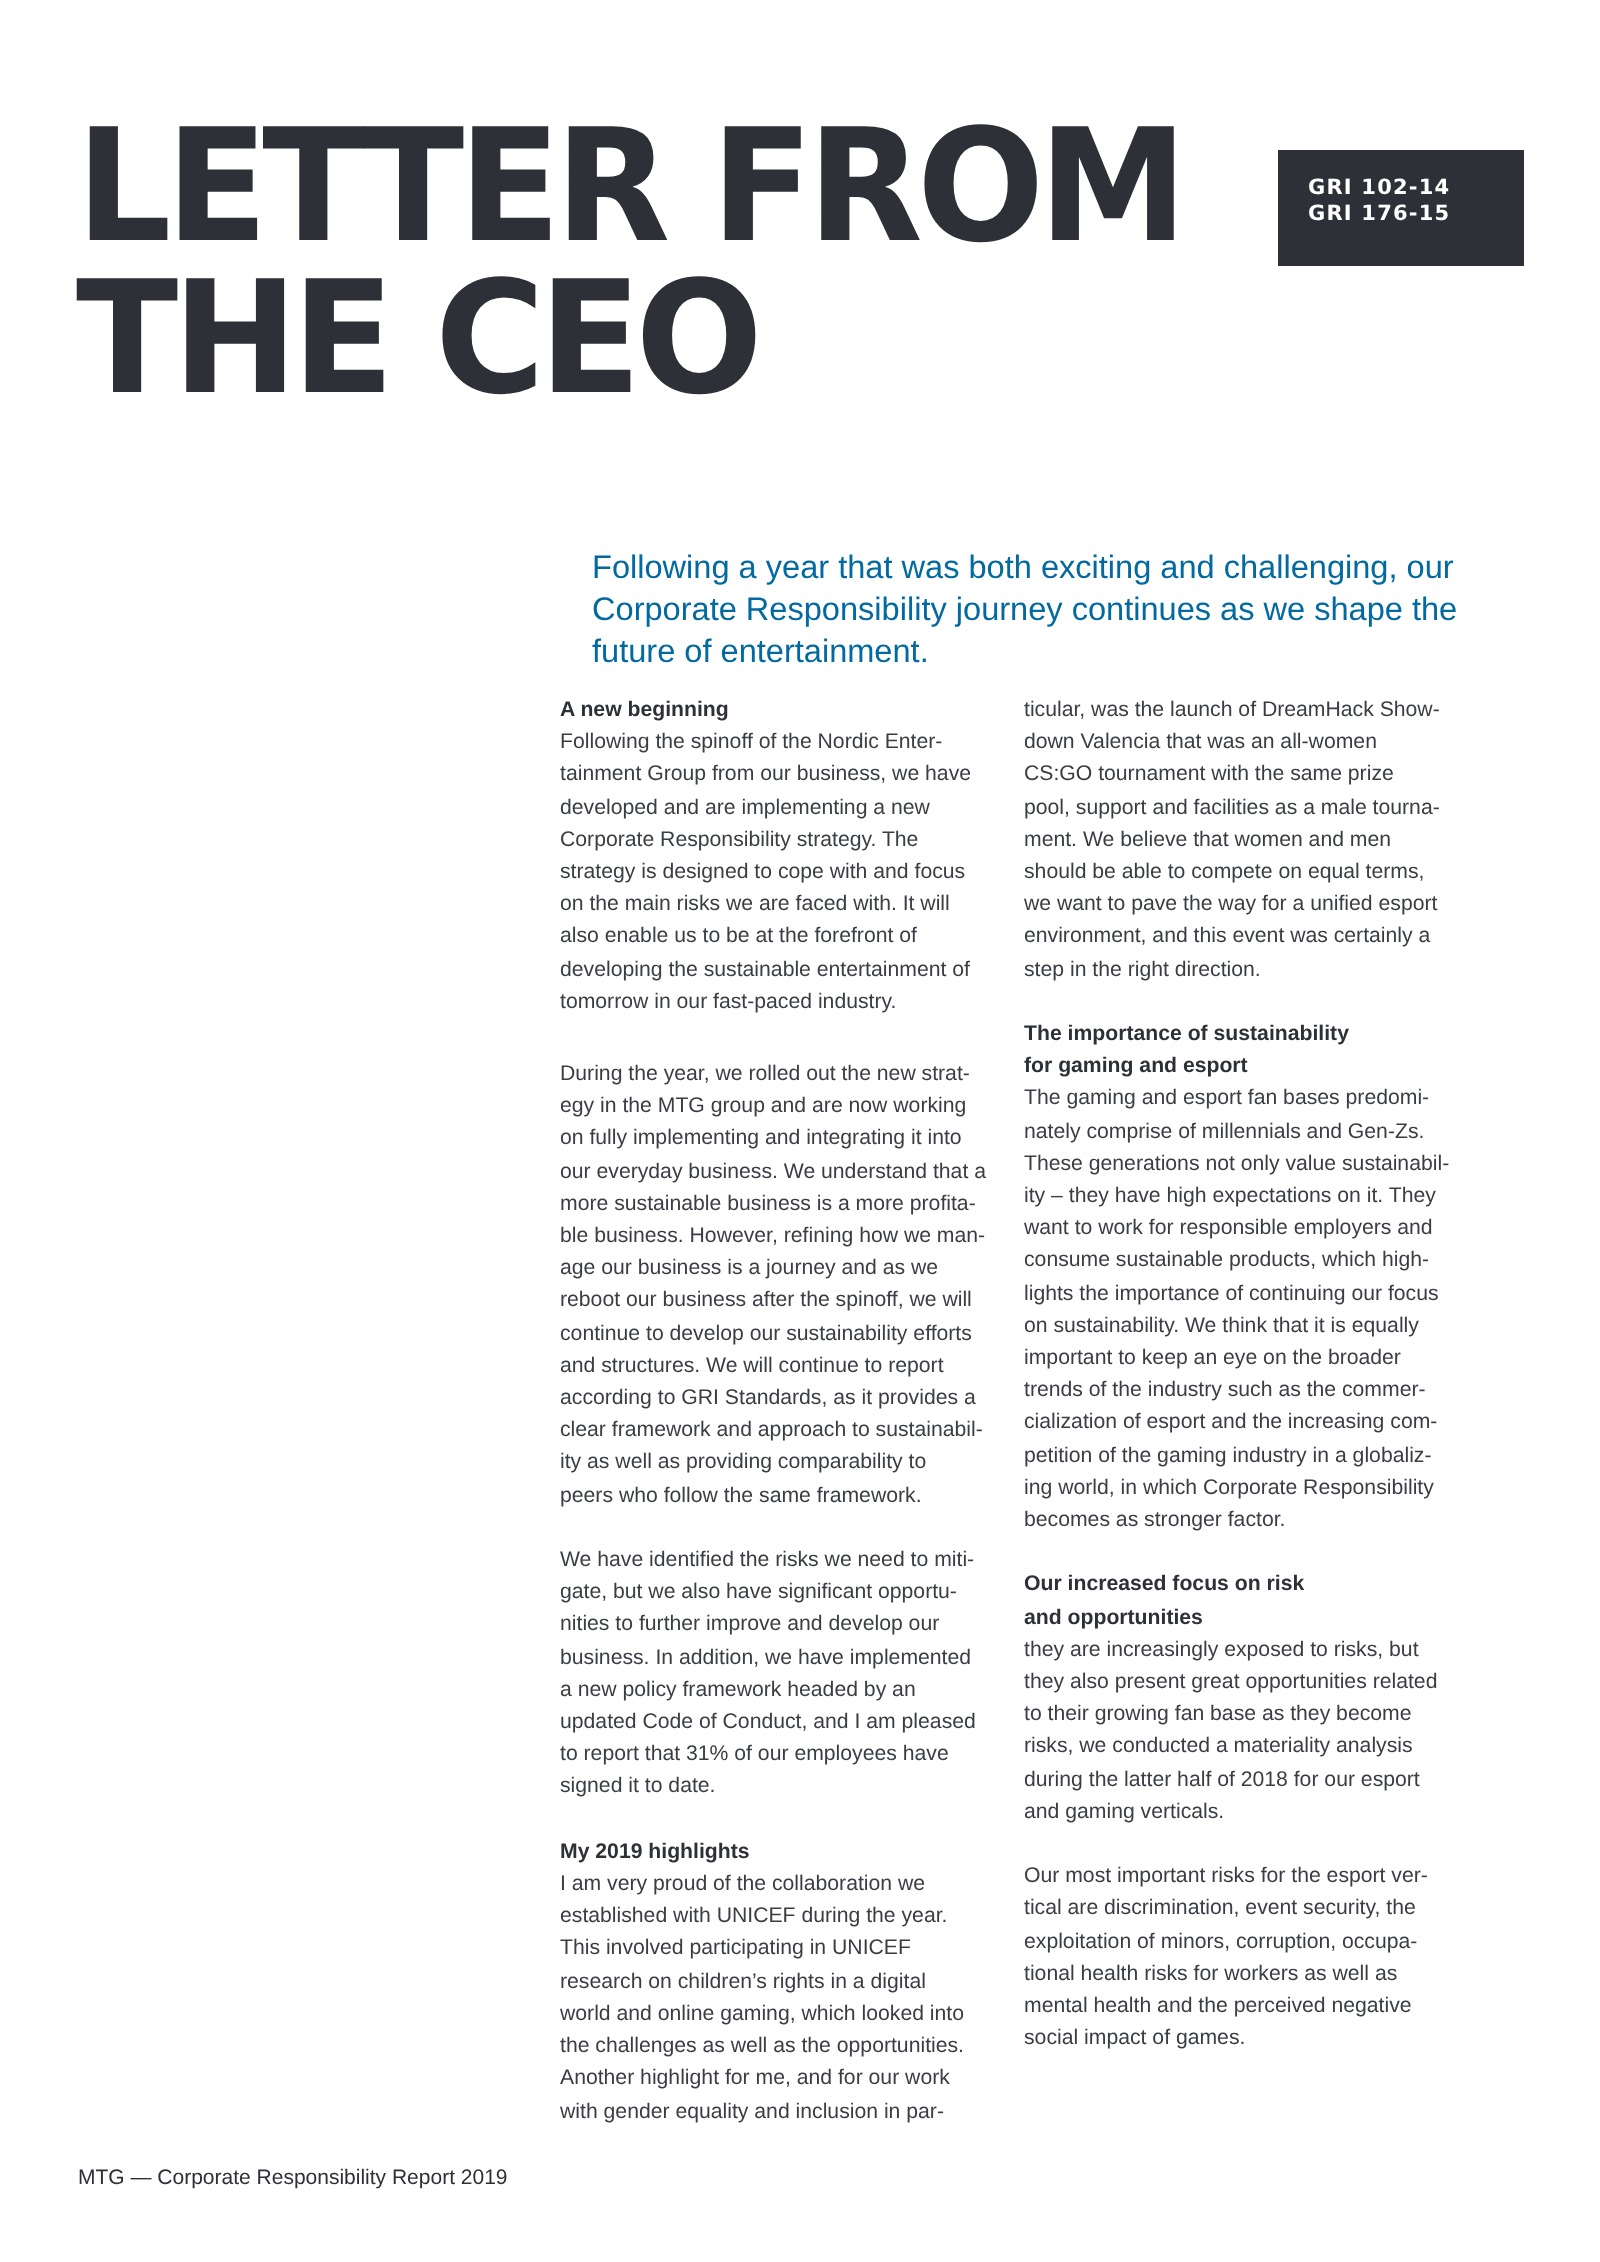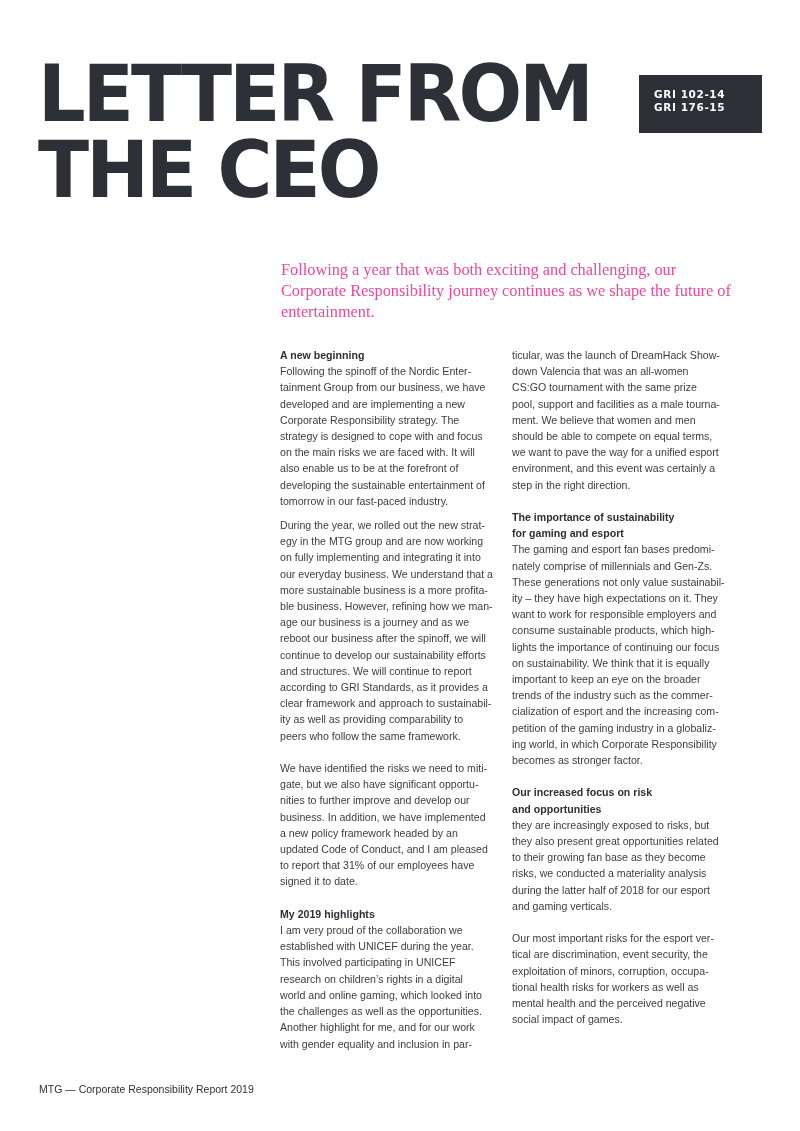--- a/index.html
+++ b/index.html
@@ -16,22 +16,22 @@
     .title span { display: block; }
     .gri-box {
       position: absolute; left: 607px; top: 75px; width: 123px; height: 58px;
       background: #2d3037; box-sizing: border-box; padding: 13px 0 0 15px; margin-left: 32px;
     }
     .gri-box span {
       display: block; color: #ffffff; font-family: "DejaVu Sans", sans-serif;
       font-weight: bold; font-size: 10.5px; line-height: 13px; letter-spacing: 0.6px;
     }
     .lead {
-      position: absolute; left: 280px; top: 258px; width: 460px; margin: 1px;
-      font-size: 16.3px; line-height: 21px; color: #ec4899; font-family: Liberation Serif, serif;
+      position: absolute; left: 280px; top: 258px; width: 460px; margin: 16px;
+      font-size: 16.3px; line-height: 21px; color: #0369a1;
     }
     .col {
       position: absolute; top: 347px; font-size: 10.6px; line-height: 16.2px;
       color: #3a3d44;
     }
     .col-left { left: 280px; width: 222px; }
     .col-right { left: 512px; width: 252px; }
     .col p { margin: 0 0 16.2px 0; }
     .col p.tight { margin-bottom: 0; }
     .col .h { display: block; font-weight: bold; color: #2d3037; }
@@ -61,21 +61,21 @@
     <span class="ln">Following the spinoff of the Nordic Enter-</span>
     <span class="ln">tainment Group from our business, we have</span>
     <span class="ln">developed and are implementing a new</span>
     <span class="ln">Corporate Responsibility strategy. The</span>
     <span class="ln">strategy is designed to cope with and focus</span>
     <span class="ln">on the main risks we are faced with. It will</span>
     <span class="ln">also enable us to be at the forefront of</span>
     <span class="ln">developing the sustainable entertainment of</span>
     <span class="ln">tomorrow in our fast-paced industry.</span>
   </p>
-  <p style="margin-top:8px">
+  <p style="margin-top:20px">
     <span class="ln">During the year, we rolled out the new strat-</span>
     <span class="ln">egy in the MTG group and are now working</span>
     <span class="ln">on fully implementing and integrating it into</span>
     <span class="ln">our everyday business. We understand that a</span>
     <span class="ln">more sustainable business is a more profita-</span>
     <span class="ln">ble business. However, refining how we man-</span>
     <span class="ln">age our business is a journey and as we</span>
     <span class="ln">reboot our business after the spinoff, we will</span>
     <span class="ln">continue to develop our sustainability efforts</span>
     <span class="ln">and structures. We will continue to report</span>

